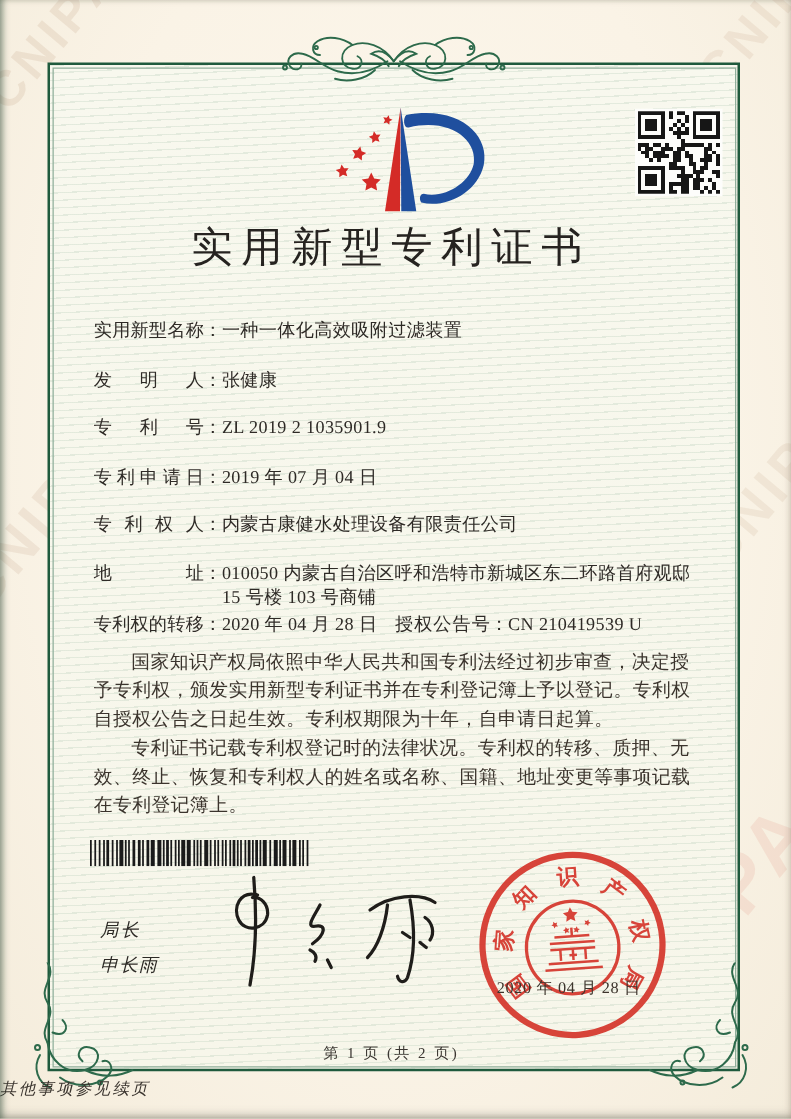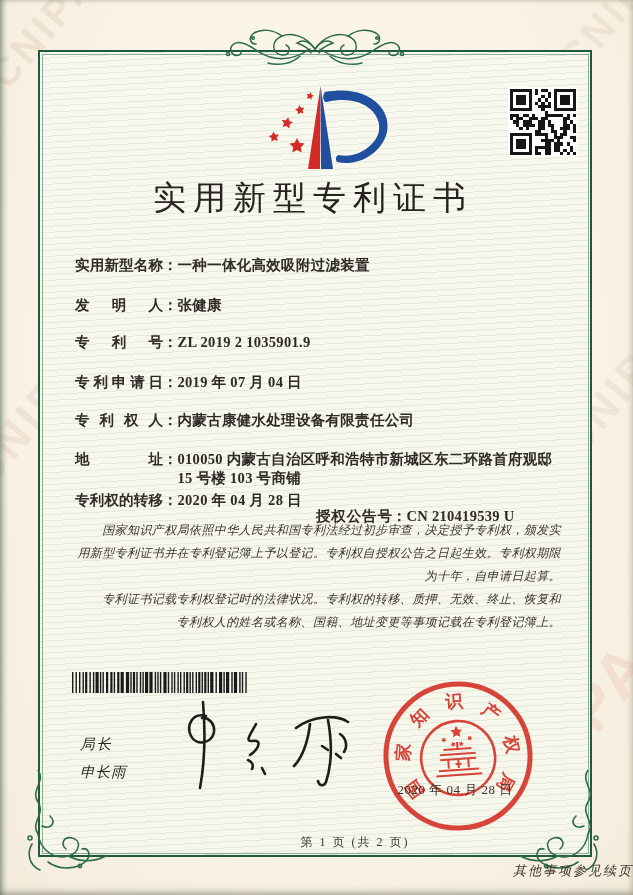--- a/index.html
+++ b/index.html
@@ -44,46 +44,46 @@
   .orn-br{left:518px;top:770px;transform:scaleX(-1);}
   
   .cert-no{position:absolute;left:72px;top:92px;z-index:5;font-size:13.5px;letter-spacing:1.5px;color:#33302b;}
   .logo{position:absolute;left:243px;top:82px;z-index:5;}
   .qr{position:absolute;left:508px;top:87px;z-index:5;background:#fdfdfb;padding:2px;}
   .title{
     position:absolute;left:38px;top:176px;width:550px;z-index:5;
     text-align:center;font-size:33px;font-weight:400;letter-spacing:7px;color:#262320;
   }
   
-  .fields{position:absolute;left:75px;top:256px;width:486px;z-index:5;font-size:14.5px;font-weight:bold;}
+  .fields{position:absolute;left:75px;top:256px;width:486px;z-index:5;font-size:14.5px;}
   .frow{display:flex;align-items:flex-start;line-height:19px;}
   .flabel{display:inline-block;width:88px;flex:0 0 88px;text-align:justify;text-align-last:justify;color:#2f2b27;}
   .fcolon{flex:0 0 auto;}
   .fvalue{max-width:396px;letter-spacing:.3px;}
   .mb21{margin-bottom:21px}.mb18{margin-bottom:18px}.mb19{margin-bottom:19px}.mb20{margin-bottom:20px}.mb3{margin-bottom:3px}
-  .grant-pair2{margin-left:14px;display:flex;margin-top:16px;}
+  .grant-pair2{margin-left:14px;display:flex;}
   .grant-pair2 .flabel{width:76px;flex:0 0 76px;}
   
   .paras{position:absolute;left:75px;top:519px;width:486px;z-index:5;
-         font-size:12px;line-height:23px;color:#3b342d;font-style:italic;text-align:right;}
+         font-size:15px;line-height:23px;color:#3b342d;}
   .paras p{margin:0;text-indent:2em;letter-spacing:.4px;}
   
   .barcode{position:absolute;left:72px;top:672px;z-index:5;}
   
   .director{position:absolute;left:80px;top:735px;z-index:5;font-size:14.5px;letter-spacing:2px;color:#2c2925;font-style:italic;}
   .director .name{margin-top:9px;letter-spacing:1px;text-align:center;}
   .sig{position:absolute;left:178px;top:698px;z-index:5;}
   
   .seal{position:absolute;left:378px;top:676px;z-index:6;transform:rotate(-4deg);opacity:.92;}
   .seal-date{position:absolute;left:380px;top:781px;width:150px;z-index:7;text-align:center;
              font-size:13px;color:#3c342c;letter-spacing:.5px;}
   
   .page-num{position:absolute;left:38px;top:834px;width:550px;z-index:5;text-align:center;
-            font-size:12px;letter-spacing:2px;color:#3a3631;padding-left:42px;}
-  .foot-note{position:absolute;left:0;top:862px;width:633px;z-index:5;text-align:right;
+            font-size:12px;letter-spacing:2px;color:#3a3631;}
+  .foot-note{position:absolute;left:0;top:862px;width:633px;z-index:5;text-align:left;
              font-size:13px;font-style:italic;letter-spacing:2px;color:#3b352f;}
   svg{display:block;}
 </style>
 </head>
 <body>
 
 <div class="page">
 
   <div class="wm wm1">CNIPA</div>
   <div class="wm wm2">CNIPA</div>

